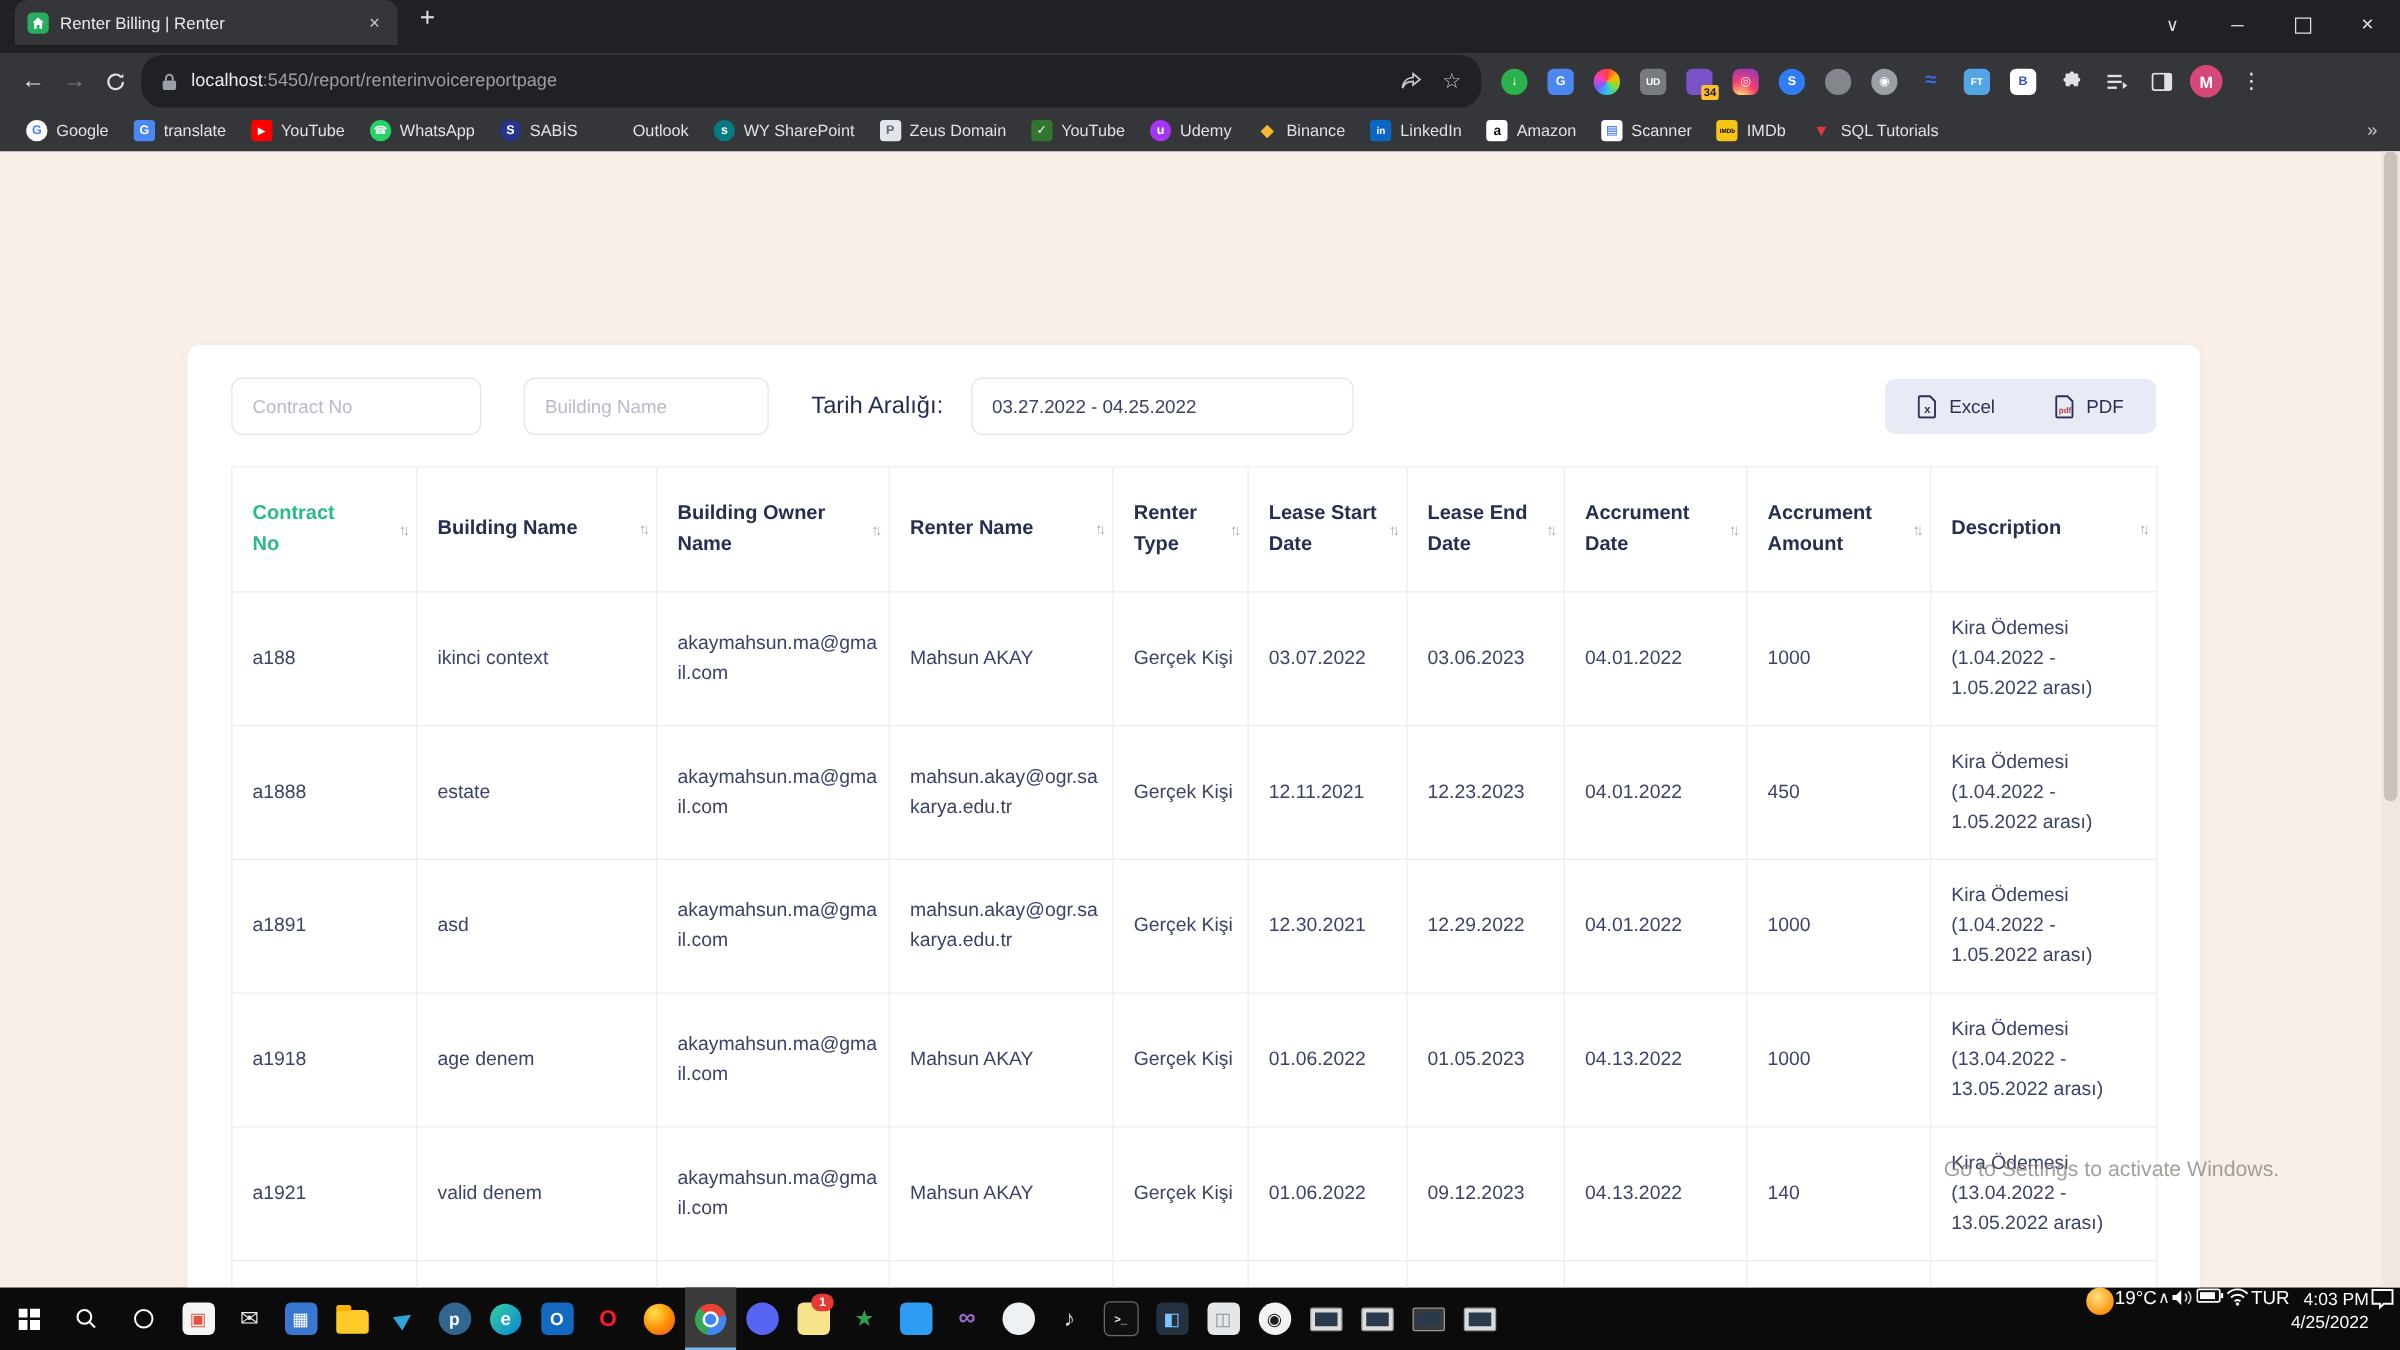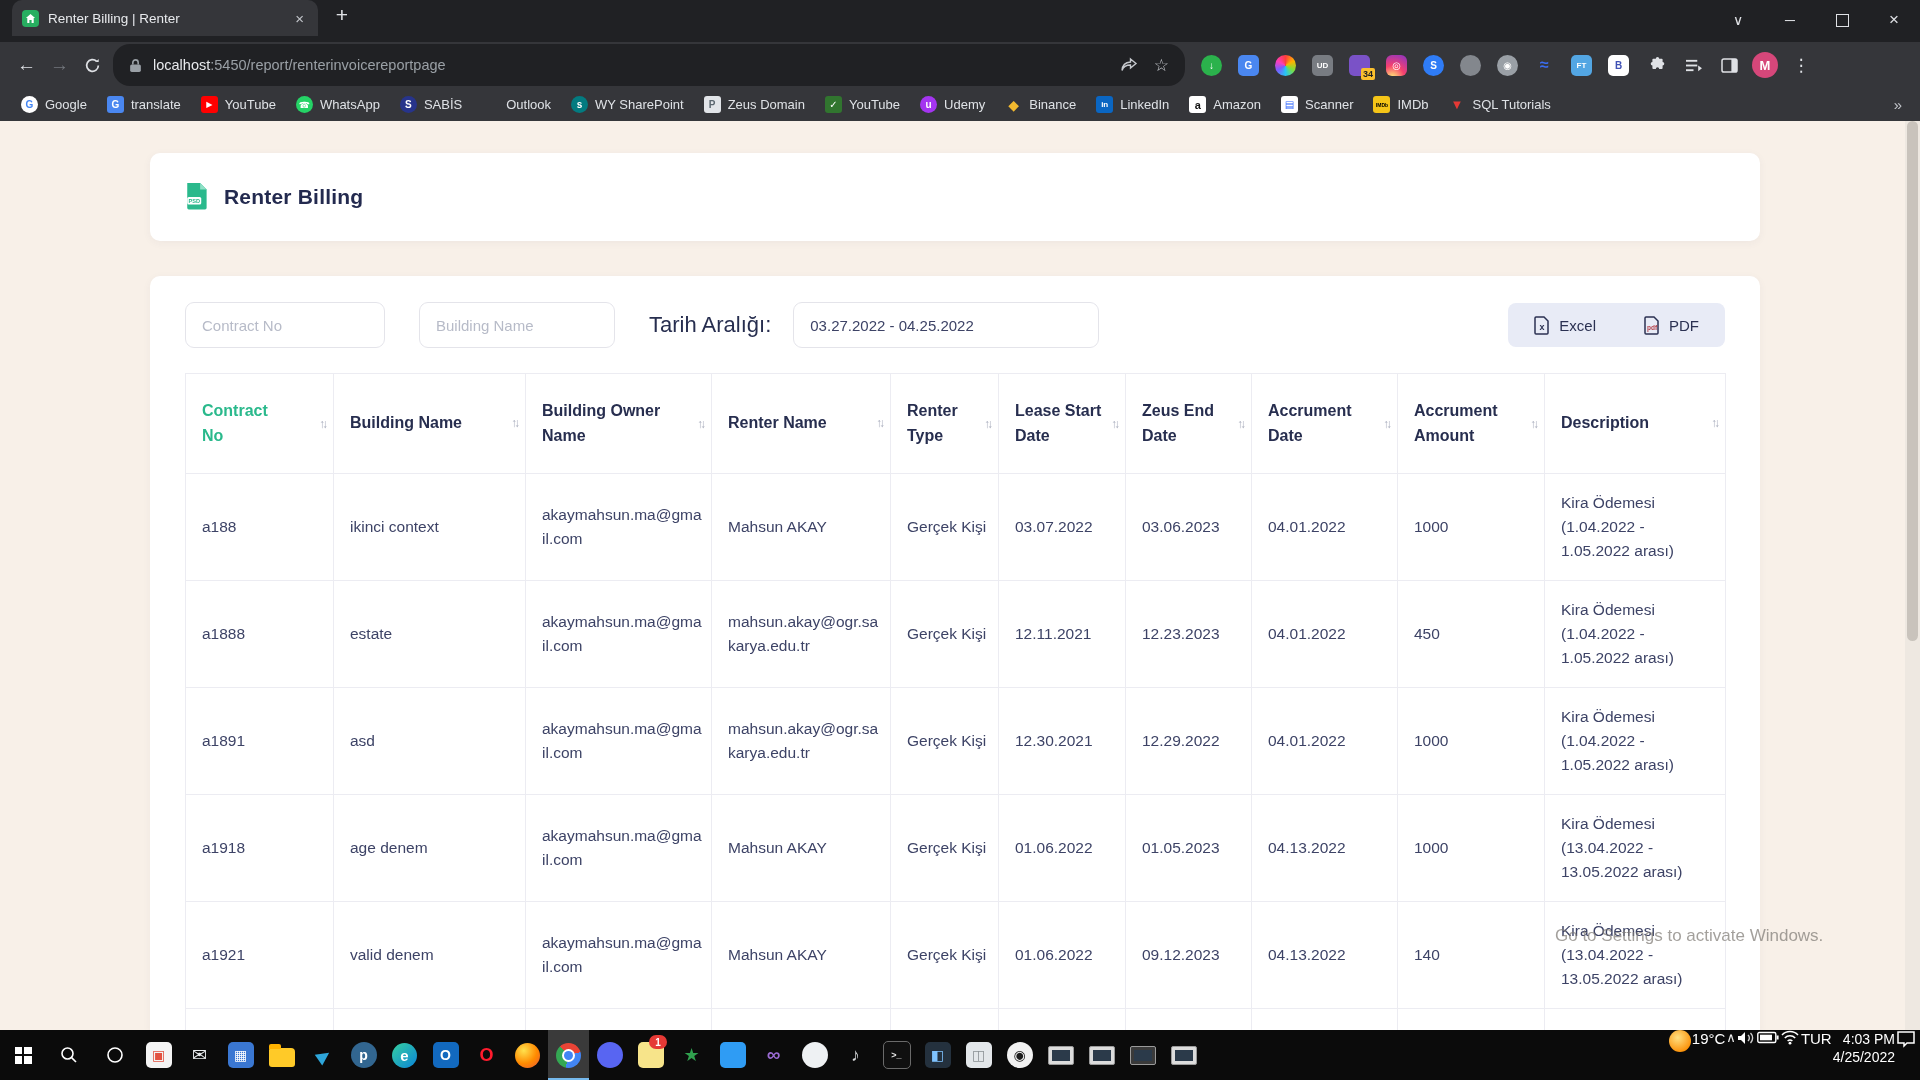--- a/index.html
+++ b/index.html
@@ -53,21 +53,21 @@
   .card{position:absolute;background:#fff;box-shadow:0 2px 8px rgba(50,50,90,.05);}
   .header-card{left:150px;top:32px;width:1610px;height:88px;border-radius:10px;display:flex;align-items:center;padding-left:36px;box-sizing:border-box;gap:14px;}
   .page-title{font-size:21px;font-weight:bold;color:#232a4f;letter-spacing:.2px;}
   .main-card{left:150px;top:155px;width:1610px;height:754px;border-radius:10px 10px 0 0;box-sizing:border-box;overflow:hidden;}
 
   .filter-row{display:flex;align-items:center;margin:25px 35px 0 35px;height:48px;}
   .f-input{height:46px;border:1px solid #e4e4ea;border-radius:9px;background:#fff;padding:0 16px;font-size:15px;color:#3d4366;box-sizing:border-box;font-family:inherit;outline:none;}
   .f-input::placeholder{color:#b7bbc8;}
   .in-contract{width:200px;}
   .in-building{width:196px;margin-left:34px;}
-  .f-label{margin-left:34px;font-size:22px;font-weight:500;color:#272e4f;text-align:center;}
+  .f-label{margin-left:34px;font-size:19px;font-weight:500;color:#272e4f;text-align:center;}
   .in-date{width:306px;margin-left:22px;color:#3d4366;}
   .export-group{margin-left:auto;height:44px;background:#e8ebf6;border-radius:8px;display:flex;align-items:center;padding:0 20px;gap:36px;}
   .exp-btn{display:flex;align-items:center;gap:9px;font-size:15px;color:#2b3152;background:none;border:none;font-family:inherit;}
 
   table.report{border-collapse:collapse;table-layout:fixed;width:1540px;margin:24px 35px 0 35px;}
   .report th,.report td{border:1px solid #ececf2;text-align:left;vertical-align:middle;padding:0 8px 0 16px;box-sizing:border-box;}
   .report th{height:100px;font-size:16px;font-weight:600;color:#272e4f;}
   .report td{height:107px;font-size:15.5px;color:#3d4366;line-height:1.55;overflow-wrap:anywhere;}
   .th-flex{display:flex;align-items:center;justify-content:space-between;}
   .th-label{line-height:1.55;}
@@ -294,31 +294,20 @@
         </div>
         <div class="bm">
           <span class="bm-ic" style="background: transparent; color: rgb(229, 57, 53); border-radius: 3px; font-size: 13px;">▼</span>
           <span class="bm-label">SQL Tutorials</span>
         </div>
       </div>
     <span class="bm-over">»</span>
   </div>
 
   <div class="viewport">
-    <div class="card header-card">
-      <span style="display:grid;place-items:center;">
-        <svg width="24" height="28" viewBox="0 0 22 26">
-            <path d="M2 1h12l6 6v17a1.5 1.5 0 0 1-1.5 1.5h-15A1.5 1.5 0 0 1 2 24z" fill="#2ab98c" transform="translate(-1,-1)"></path>
-            <path d="M13 0 l6 6 h-6 Z" fill="#8fe0c6"></path>
-            <rect x="1" y="13" width="13" height="7" rx="1.5" fill="#ffffff"></rect>
-            <text x="7.5" y="18.4" font-size="5.2" font-weight="bold" fill="#2ab98c" text-anchor="middle" font-family="Liberation Sans, sans-serif">PSD</text>
-          </svg>
-      </span>
-      <span class="page-title">Renter Billing</span>
-    </div>
 
     <div class="card main-card">
       <div class="filter-row">
         <input class="f-input in-contract" placeholder="Contract No" style="">
         <input class="f-input in-building" placeholder="Building Name" style="">
         <span class="f-label">Tarih Aralığı:</span>
         <input class="f-input in-date" value="03.27.2022 - 04.25.2022" style="">
         <div class="export-group">
           <button class="exp-btn">
             <svg width="16" height="19" viewBox="0 0 16 19">
@@ -383,21 +372,21 @@
                 </div>
               </th>
               <th class="c5">
                 <div class="th-flex">
                   <span class="th-label">Lease Start Date</span>
                   <span class="th-sort">↑↓</span>
                 </div>
               </th>
               <th class="c6">
                 <div class="th-flex">
-                  <span class="th-label">Zeus End Date</span>
+                  <span class="th-label">Lease End Date</span>
                   <span class="th-sort">↑↓</span>
                 </div>
               </th>
               <th class="c7">
                 <div class="th-flex">
                   <span class="th-label">Accrument Date</span>
                   <span class="th-sort">↑↓</span>
                 </div>
               </th>
               <th class="c8">

